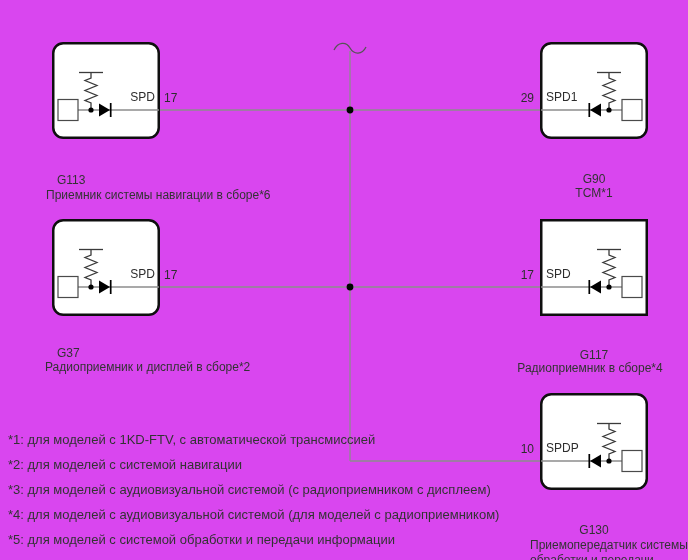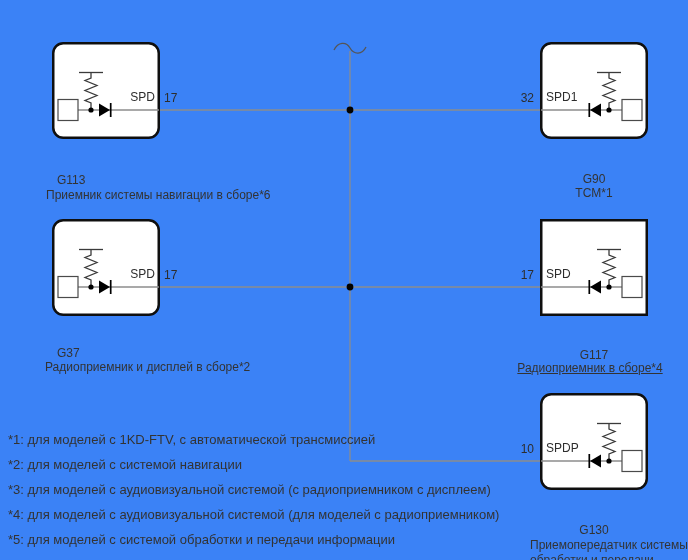--- a/index.html
+++ b/index.html
@@ -6,21 +6,21 @@
   body{
     font-family:"Liberation Sans", sans-serif;
     font-size:12px;
     color:#333;
     background:#fff;
   }
   #page{
     position:relative;
     width:688px;
     height:560px;
-    background:#3b82f6;
+    background:#d946ef;
     overflow:hidden;
   }
   #wire-layer{position:absolute;left:0;top:0;}
   .connector{position:absolute;width:108px;height:97px;}
   .connector svg{position:absolute;left:0;top:0;}
   .box{fill:#ffffff;stroke:#0f0f0f;stroke-width:2.5;}
   .iwire{stroke:#8c8c8c;stroke-width:1.3;fill:none;}
   .pin-square{fill:#ffffff;stroke:#4a4a4a;stroke-width:1.2;}
   .res{stroke:#3a3a3a;stroke-width:1.3;fill:none;}
   .diode{fill:#000;stroke:none;}
@@ -28,21 +28,21 @@
   .jdot{fill:#000;stroke:none;}
   .owire{stroke:#8c8c8c;stroke-width:1.3;fill:none;}
   .break-sym{stroke:#555;stroke-width:1.3;fill:none;}
   .sig{position:absolute;top:49px;font-size:12px;color:#2d2d2d;line-height:12px;white-space:nowrap;}
   .sig-r{right:5px;}
   .sig-l{left:6px;}
   .pin-num{position:absolute;font-size:12px;color:#2d2d2d;line-height:12px;white-space:nowrap;}
   .pin-num.ralign{width:36px;text-align:right;}
   .cap{position:absolute;font-size:12px;color:#333;line-height:13px;white-space:nowrap;margin-top:28px;}
   .cap.center{text-align:center;width:108px;}
-  .cap.wide-center{text-align:center;width:180px;text-decoration:underline;}
+  .cap.wide-center{text-align:center;width:180px;}
   .cap.multi{white-space:pre-line;line-height:15px;width:170px;}
   #footnotes{position:absolute;left:8px;top:432px;}
   .footnote{height:12px;margin-bottom:13px;white-space:nowrap;font-size:13px;color:#333;}
 </style>
 </head>
 <body>
 
 <div id="page">
 
   <svg id="wire-layer" width="688" height="560" viewBox="0 0 688 560">
@@ -78,21 +78,21 @@
       <line class="iwire" x1="1" y1="68" x2="82" y2="68"></line>
       <rect class="pin-square" x="82" y="57.5" width="20" height="21"></rect>
       <polyline class="res" points="69,68 69,61 75,58.5 63,53.5 75,48.5 63,43.5 75,38.5 69,36 69,30.5"></polyline>
       <line class="res" x1="57" y1="30.5" x2="81" y2="30.5"></line>
       <polygon class="diode" points="61,61.5 61,74.5 50,68"></polygon>
       <line class="diode-bar" x1="49.3" y1="61" x2="49.3" y2="75"></line>
       <circle class="jdot" cx="69" cy="68" r="2.6"></circle>
     </svg>
     <span class="sig sig-l">SPD1</span>
   </div>
-  <span class="pin-num ralign" style="left:498px;top:92px">32</span>
+  <span class="pin-num ralign" style="left:498px;top:92px">29</span>
   <div class="cap center" style="left:540px;top:145px">G90</div>
   <div class="cap center" style="left:540px;top:159px">TCM*1</div>
 
   <div class="connector" style="left:52px;top:219px">
     <svg width="108" height="97" viewBox="0 0 108 97">
       <rect class="box" x="1.25" y="1.25" width="105.5" height="94.5" rx="10"></rect>
       <line class="iwire" x1="26" y1="68" x2="107" y2="68"></line>
       <rect class="pin-square" x="6" y="57.5" width="20" height="21"></rect>
       <polyline class="res" points="39,68 39,61 33,58.5 45,53.5 33,48.5 45,43.5 33,38.5 39,36 39,30.5"></polyline>
       <line class="res" x1="27" y1="30.5" x2="51" y2="30.5"></line>

